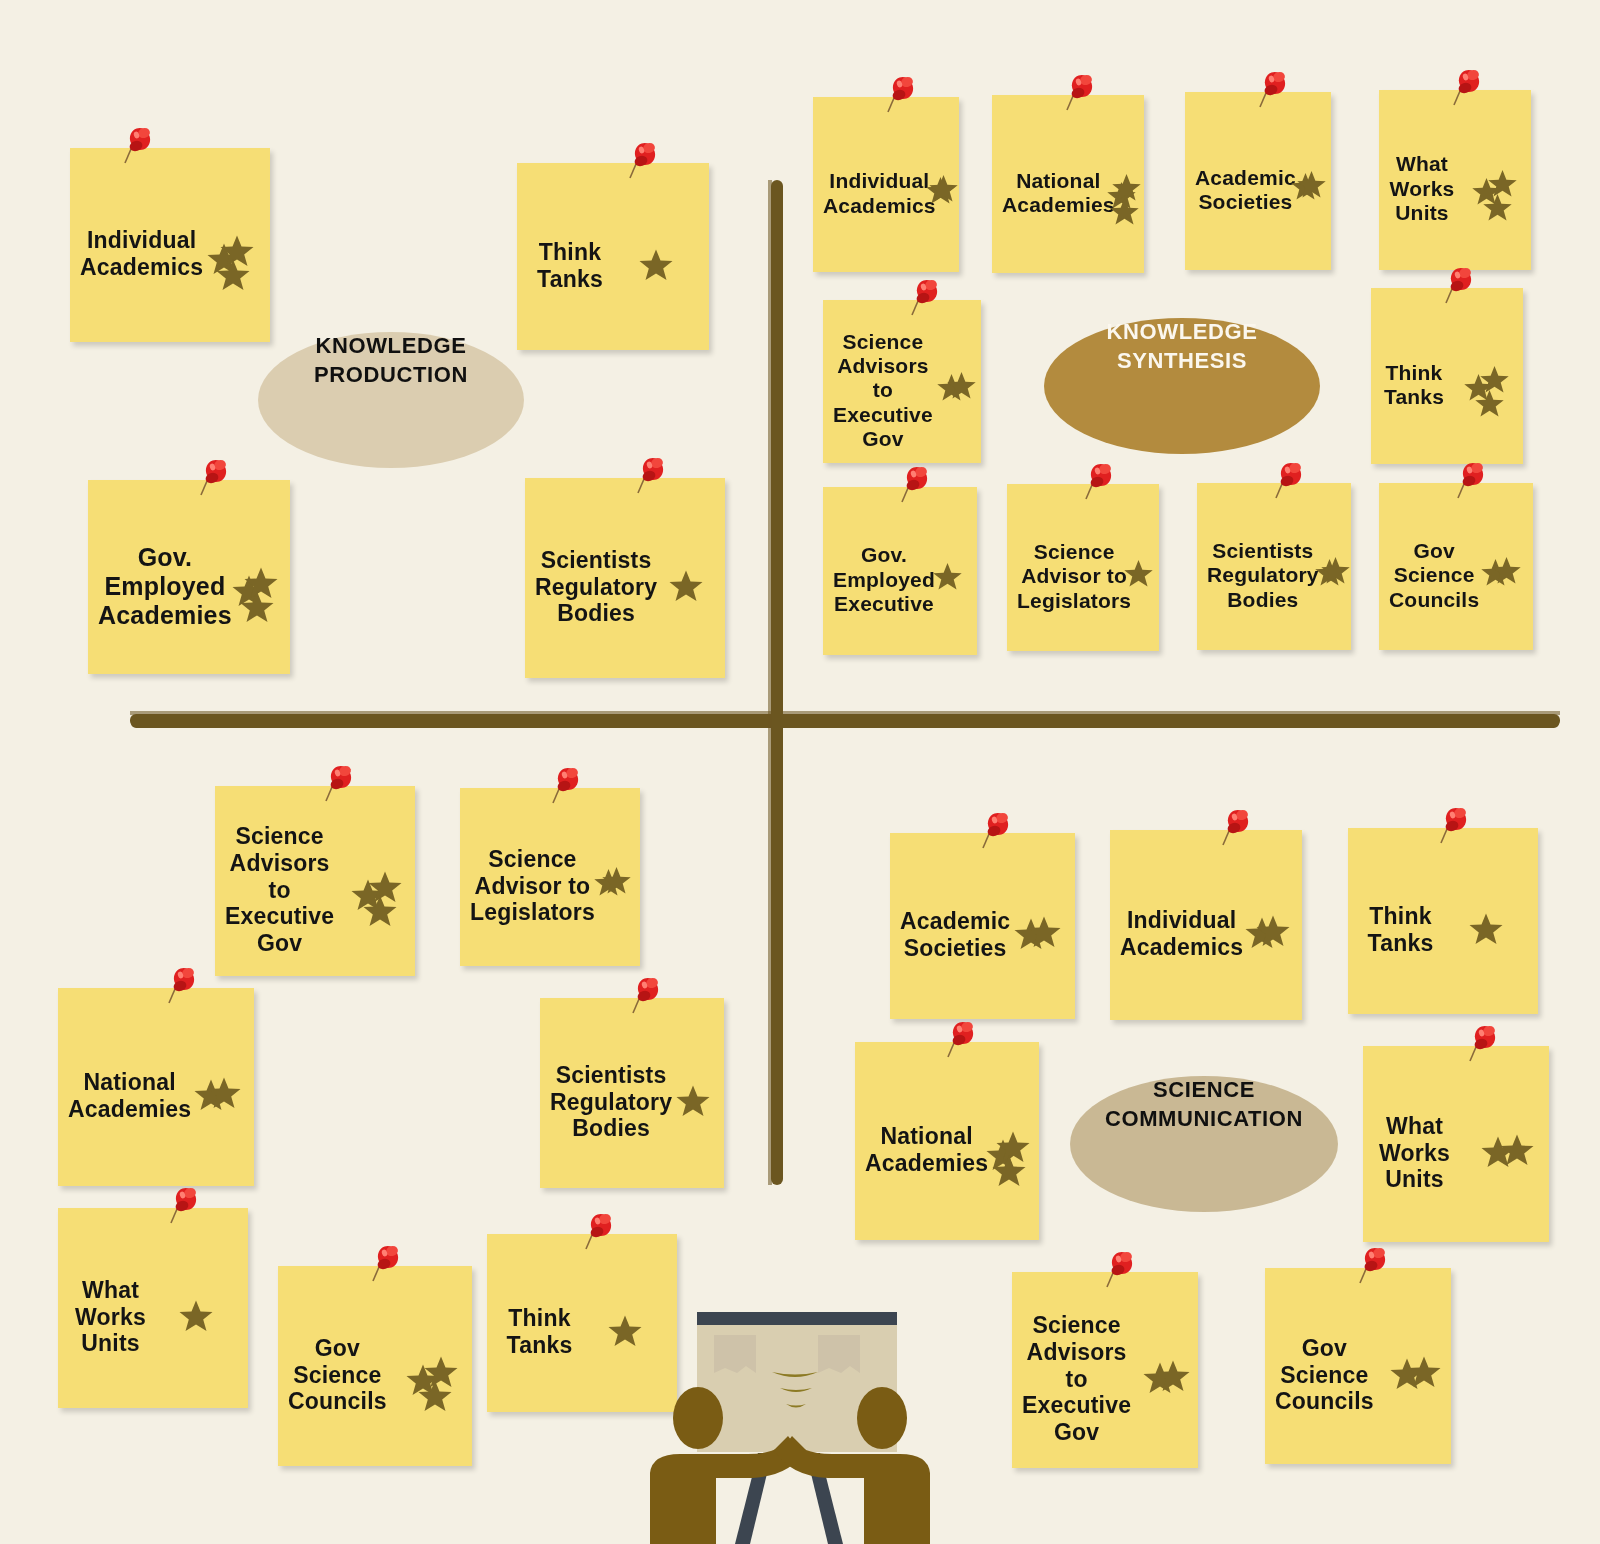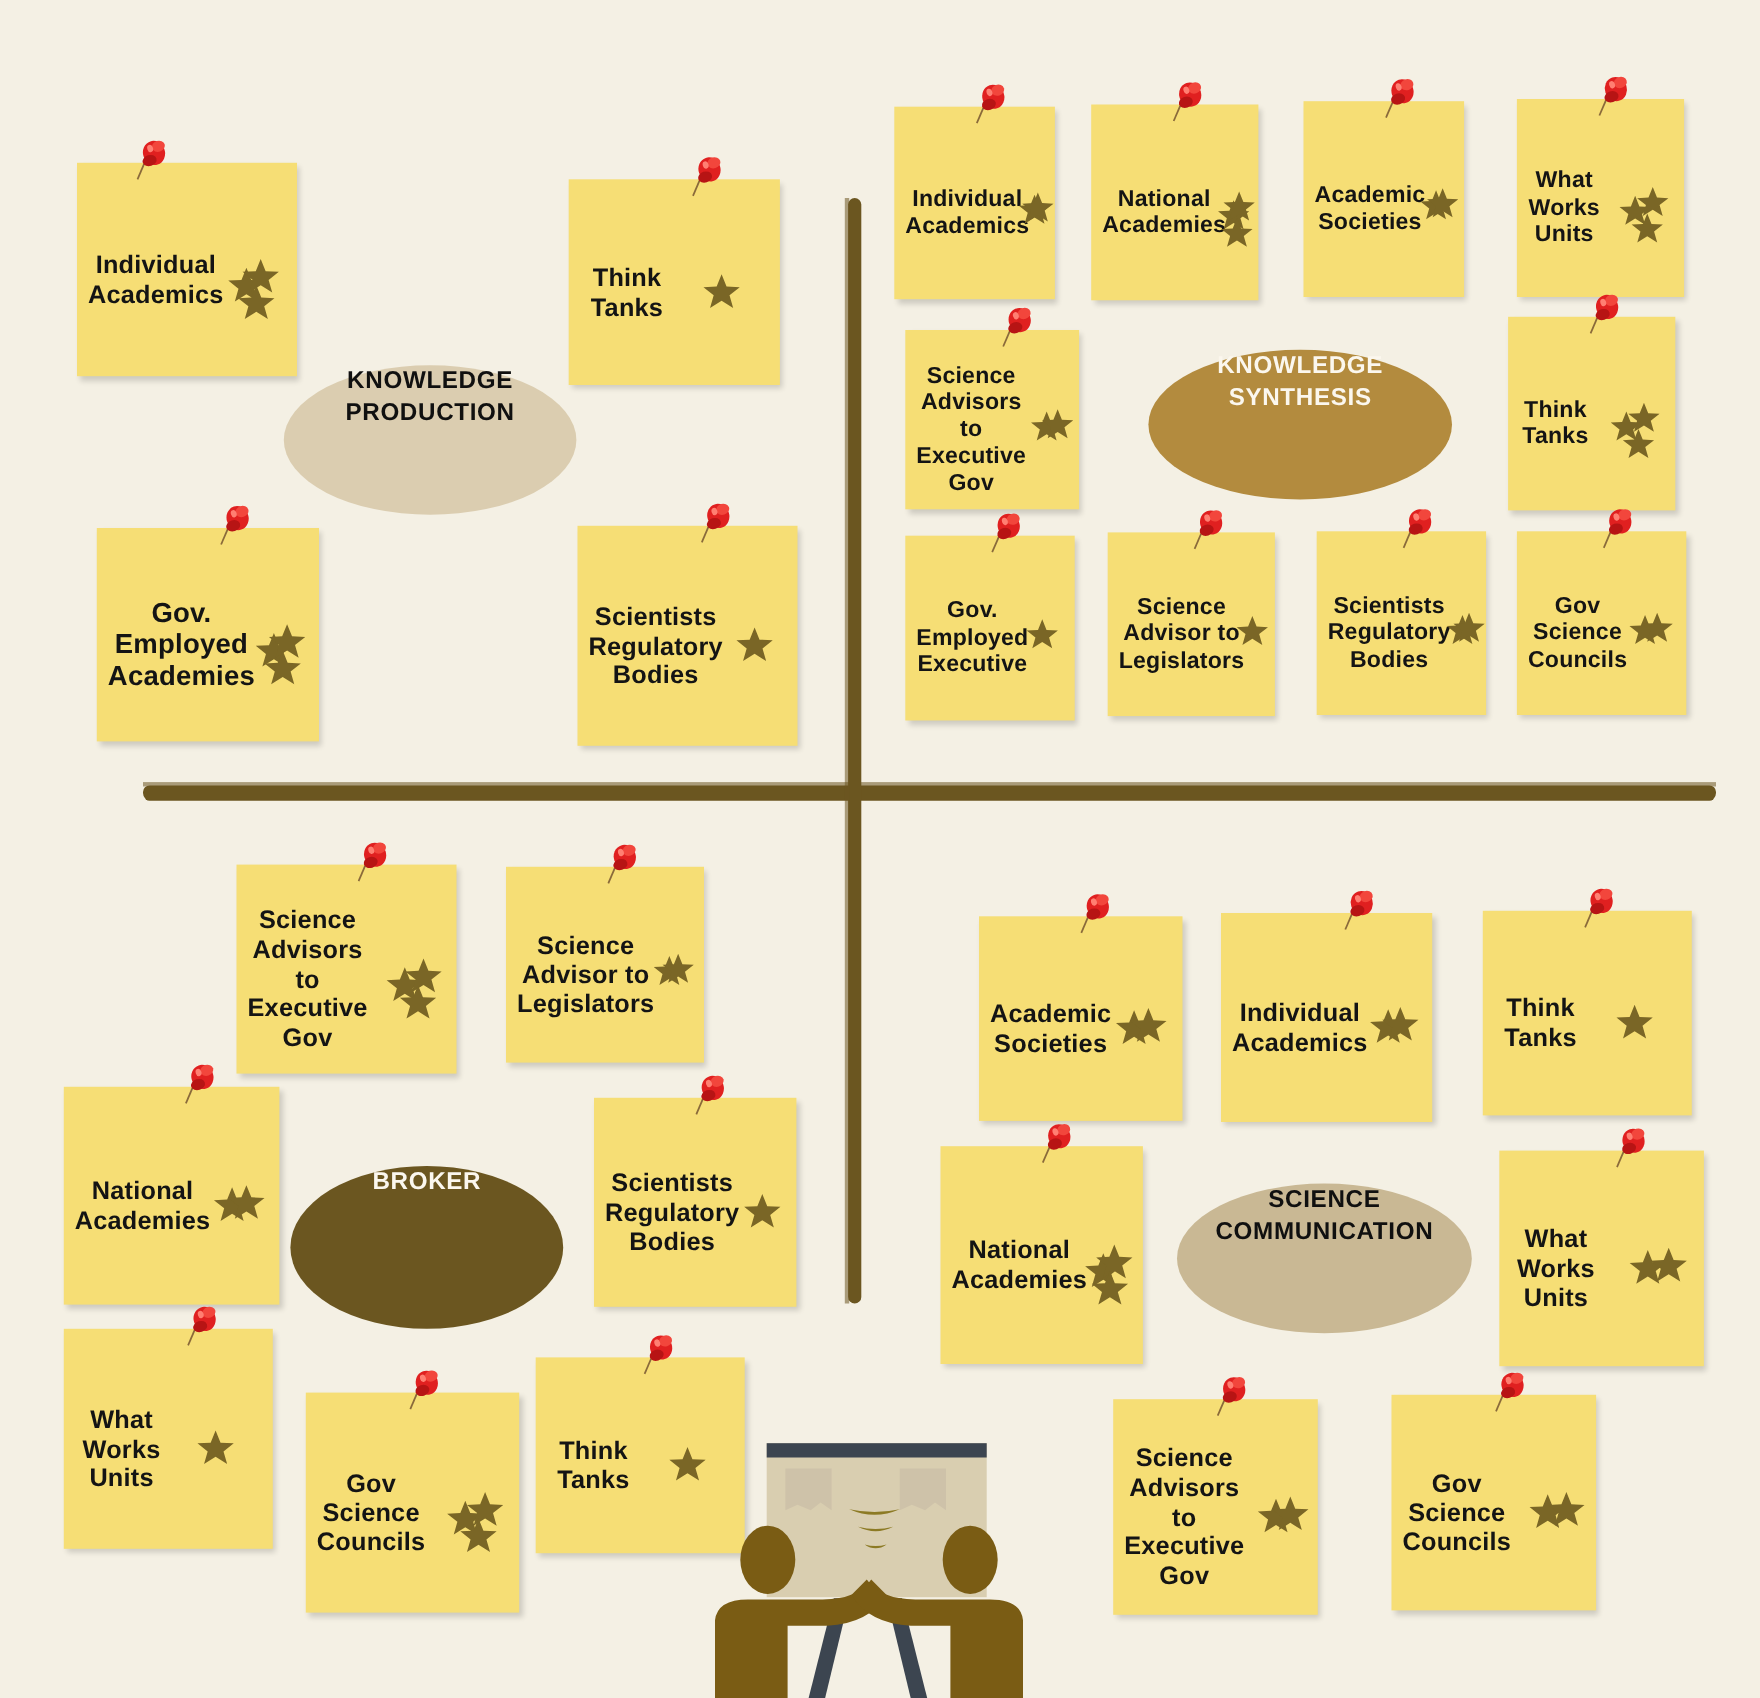--- a/index.html
+++ b/index.html
@@ -91,23 +91,20 @@
   <div class="bubble" id="bubble-production" style="left:258px;top:332px;width:266px;height:136px;">
     <span>KNOWLEDGE
 PRODUCTION</span>
   </div>
 
   <div class="bubble" id="bubble-synthesis" style="left:1044px;top:318px;width:276px;height:136px;">
     <span>KNOWLEDGE
 SYNTHESIS</span>
   </div>
 
-  <div class="bubble" id="bubble-broker" style="left:264px;top:1060px;width:248px;height:148px;">
-    <span>BROKER</span>
-  </div>
 
   <div class="bubble" id="bubble-sciencecomm" style="left:1070px;top:1076px;width:268px;height:136px;">
     <span>SCIENCE
 COMMUNICATION</span>
   </div>
 
   <div class="note" style="left:70px;top:148px;width:200px;height:194px;">
     <div class="label">Individual
 Academics</div>
     <div class="stars">

